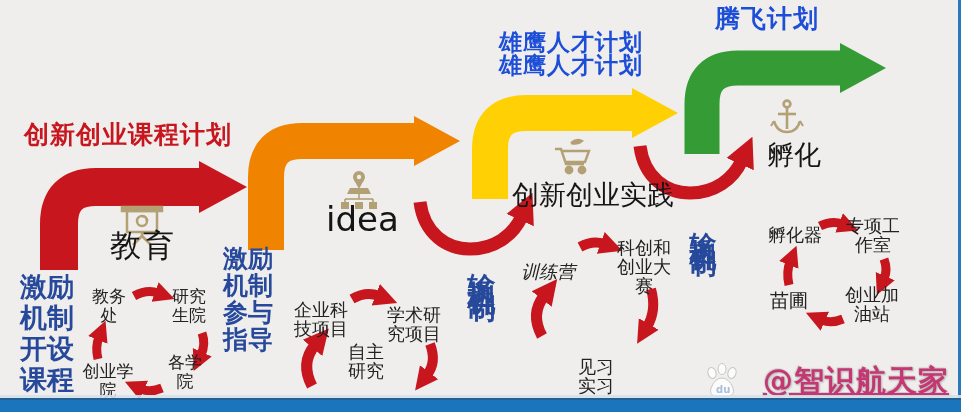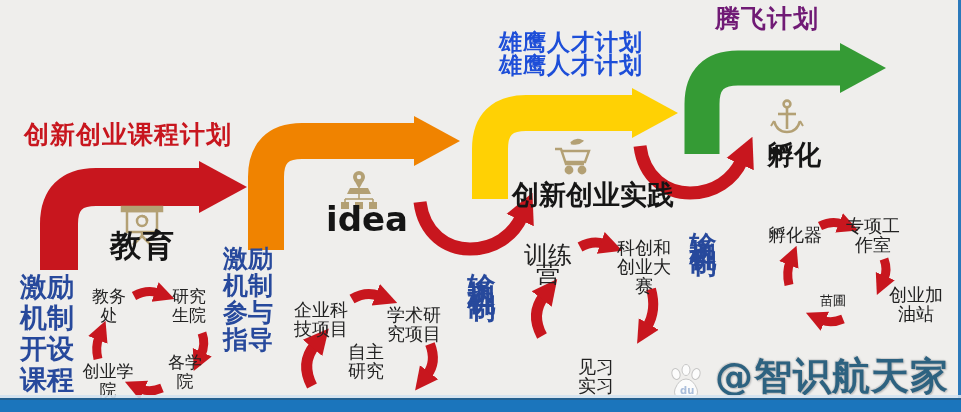--- a/index.html
+++ b/index.html
@@ -8,59 +8,60 @@
     background:#efeeec;
     font-family:"DejaVu Sans","Liberation Sans",sans-serif;
   }
   .abs{position:absolute;}
   .pre{white-space:pre-line;}
   
   .plan{font-weight:bold;letter-spacing:1px;white-space:pre-line;line-height:1.05;}
   .plan1{left:24px;top:122px;font-size:25px;color:#c8161e;}
   .plan2{left:266px;top:83px;font-size:25px;color:#f08300;}
   .plan3{left:499px;top:31px;font-size:23px;color:#1d4ed8;line-height:23px;}
-  .plan4{left:715px;top:6px;font-size:25px;color:#701a75;}
-  
-  .stage{font-weight:bold;color:#151515;}
+  .plan4{left:715px;top:6px;font-size:25px;color:#1d4ed8;}
+  
+  .stage{font-weight:normal;color:#151515;}
   .stage-edu{left:110px;top:225px;font-size:31px;letter-spacing:2px;}
   .stage-idea{left:326px;top:199px;font-size:34px;}
   .stage-practice{left:512px;top:177px;font-size:27px;}
   .stage-incubate{left:767px;top:137px;font-size:27px;}
   
   .mech{color:#27499c;font-weight:bold;}
   .mech1{left:20px;top:271px;font-size:27px;line-height:31px;}
   .mech2{left:223px;top:245px;font-size:25px;line-height:27px;}
   .vert{writing-mode:vertical-rl;text-orientation:upright;}
   .mech3{left:462px;top:250px;font-size:28px;letter-spacing:7px;}
   .mech4{left:685px;top:210px;font-size:27px;letter-spacing:6px;}
   
   .cyc{color:#222;font-size:17px;line-height:19px;font-weight:500;text-align:center;}
   .c1a{left:84px;top:287px;width:50px;}
   .c1b{left:164px;top:287px;width:50px;}
   .c1c{left:160px;top:353px;width:50px;}
   .c1d{left:76px;top:362px;width:64px;}
   .c2a{left:291px;top:300px;width:60px;font-size:18px;}
   .c2b{left:384px;top:305px;width:60px;font-size:18px;}
   .c2c{left:340px;top:342px;width:52px;font-size:18px;}
-  .c3a{left:518px;top:246px;width:60px;font-size:24px;}
+  .c3a{left:518px;top:262px;width:60px;font-size:18px;font-style:italic;}
   .c3b{left:614px;top:238px;width:60px;font-size:18px;}
   .c3c{left:572px;top:329px;width:48px;font-size:18px;margin-top:28px;}
   .c4a{left:764px;top:225px;width:62px;font-size:18px;}
   .c4b{left:843px;top:216px;width:60px;font-size:18px;}
-  .c4c{left:841px;top:285px;width:62px;font-size:18px;margin-left:44px;}
-  .c4d{left:808px;top:291px;width:50px;font-size:13px;}
+  .c4c{left:841px;top:285px;width:62px;font-size:18px;}
+  .c4d{left:764px;top:291px;width:50px;font-size:19px;}
   
   .right-bar{right:0;top:0;width:3px;height:412px;background:#2b79bb;}
   .bottom-bar{left:0;right:0;bottom:0;height:12px;background:#1b75bc;border-top:2px solid #24608f;box-shadow:0 -3px 0 rgba(210,225,240,.9);}
   
-  .watermark{right:12px;bottom:10px;display:flex;align-items:flex-end;gap:8px;opacity:.85;}
+  .watermark{right:12px;bottom:10px;display:flex;align-items:flex-start;gap:20px;opacity:.85;}
   .watermark .wm-text{
-    font-size:38px;font-weight:bold;color:#0c4a6e;
+    font-size:30px;font-weight:bold;color:#be185d;
     text-shadow:0 0 1px #b9b9b9,1px 1px 2px #a8a8a8,-1px -1px 1px #cccccc;
     letter-spacing:1px;
+    text-decoration:underline;
   }
   svg{display:block;}
   .layer{left:0;top:0;}
 </style>
 </head>
 <body>
 
 <div id="canvas">
 
   <svg class="abs layer" width="961" height="412" viewBox="0 0 961 412">

